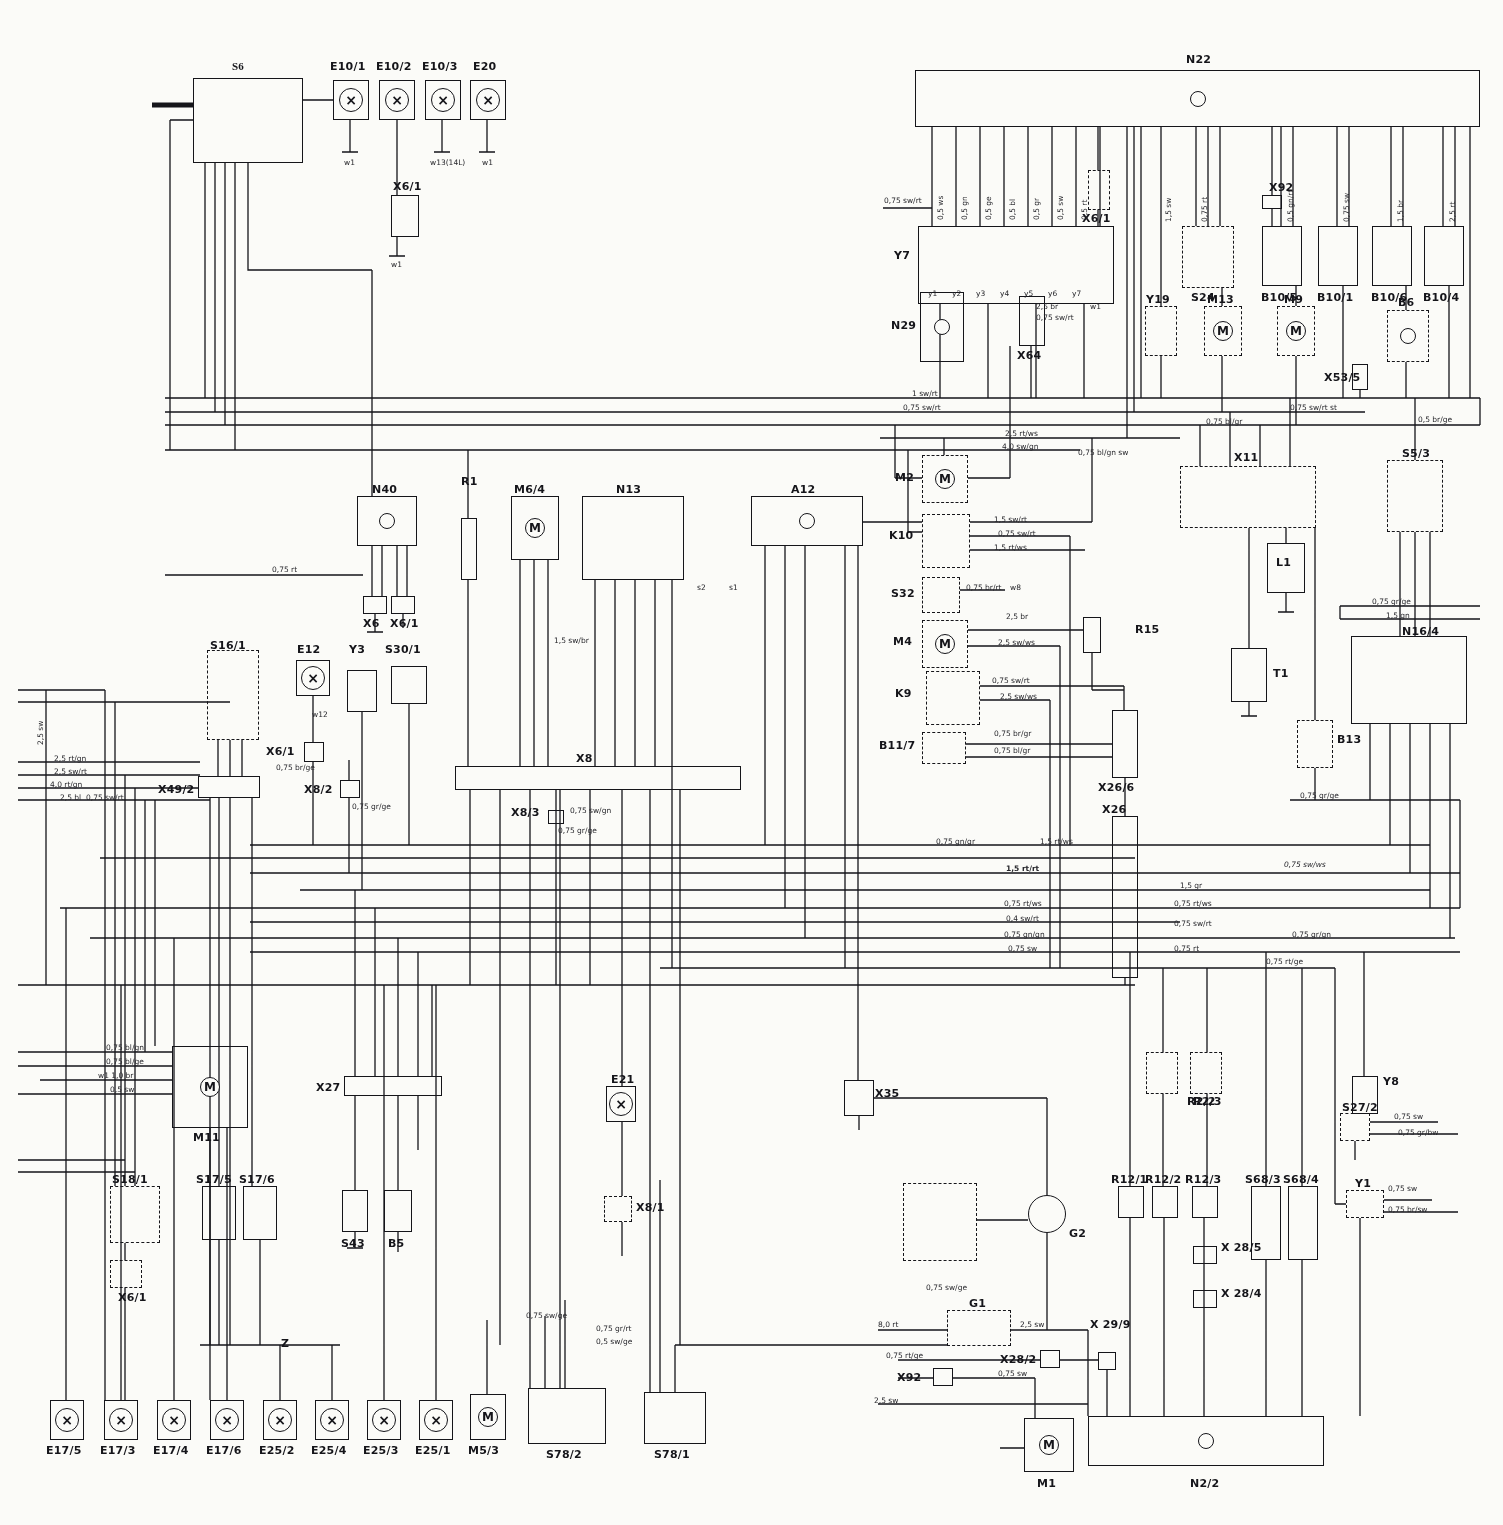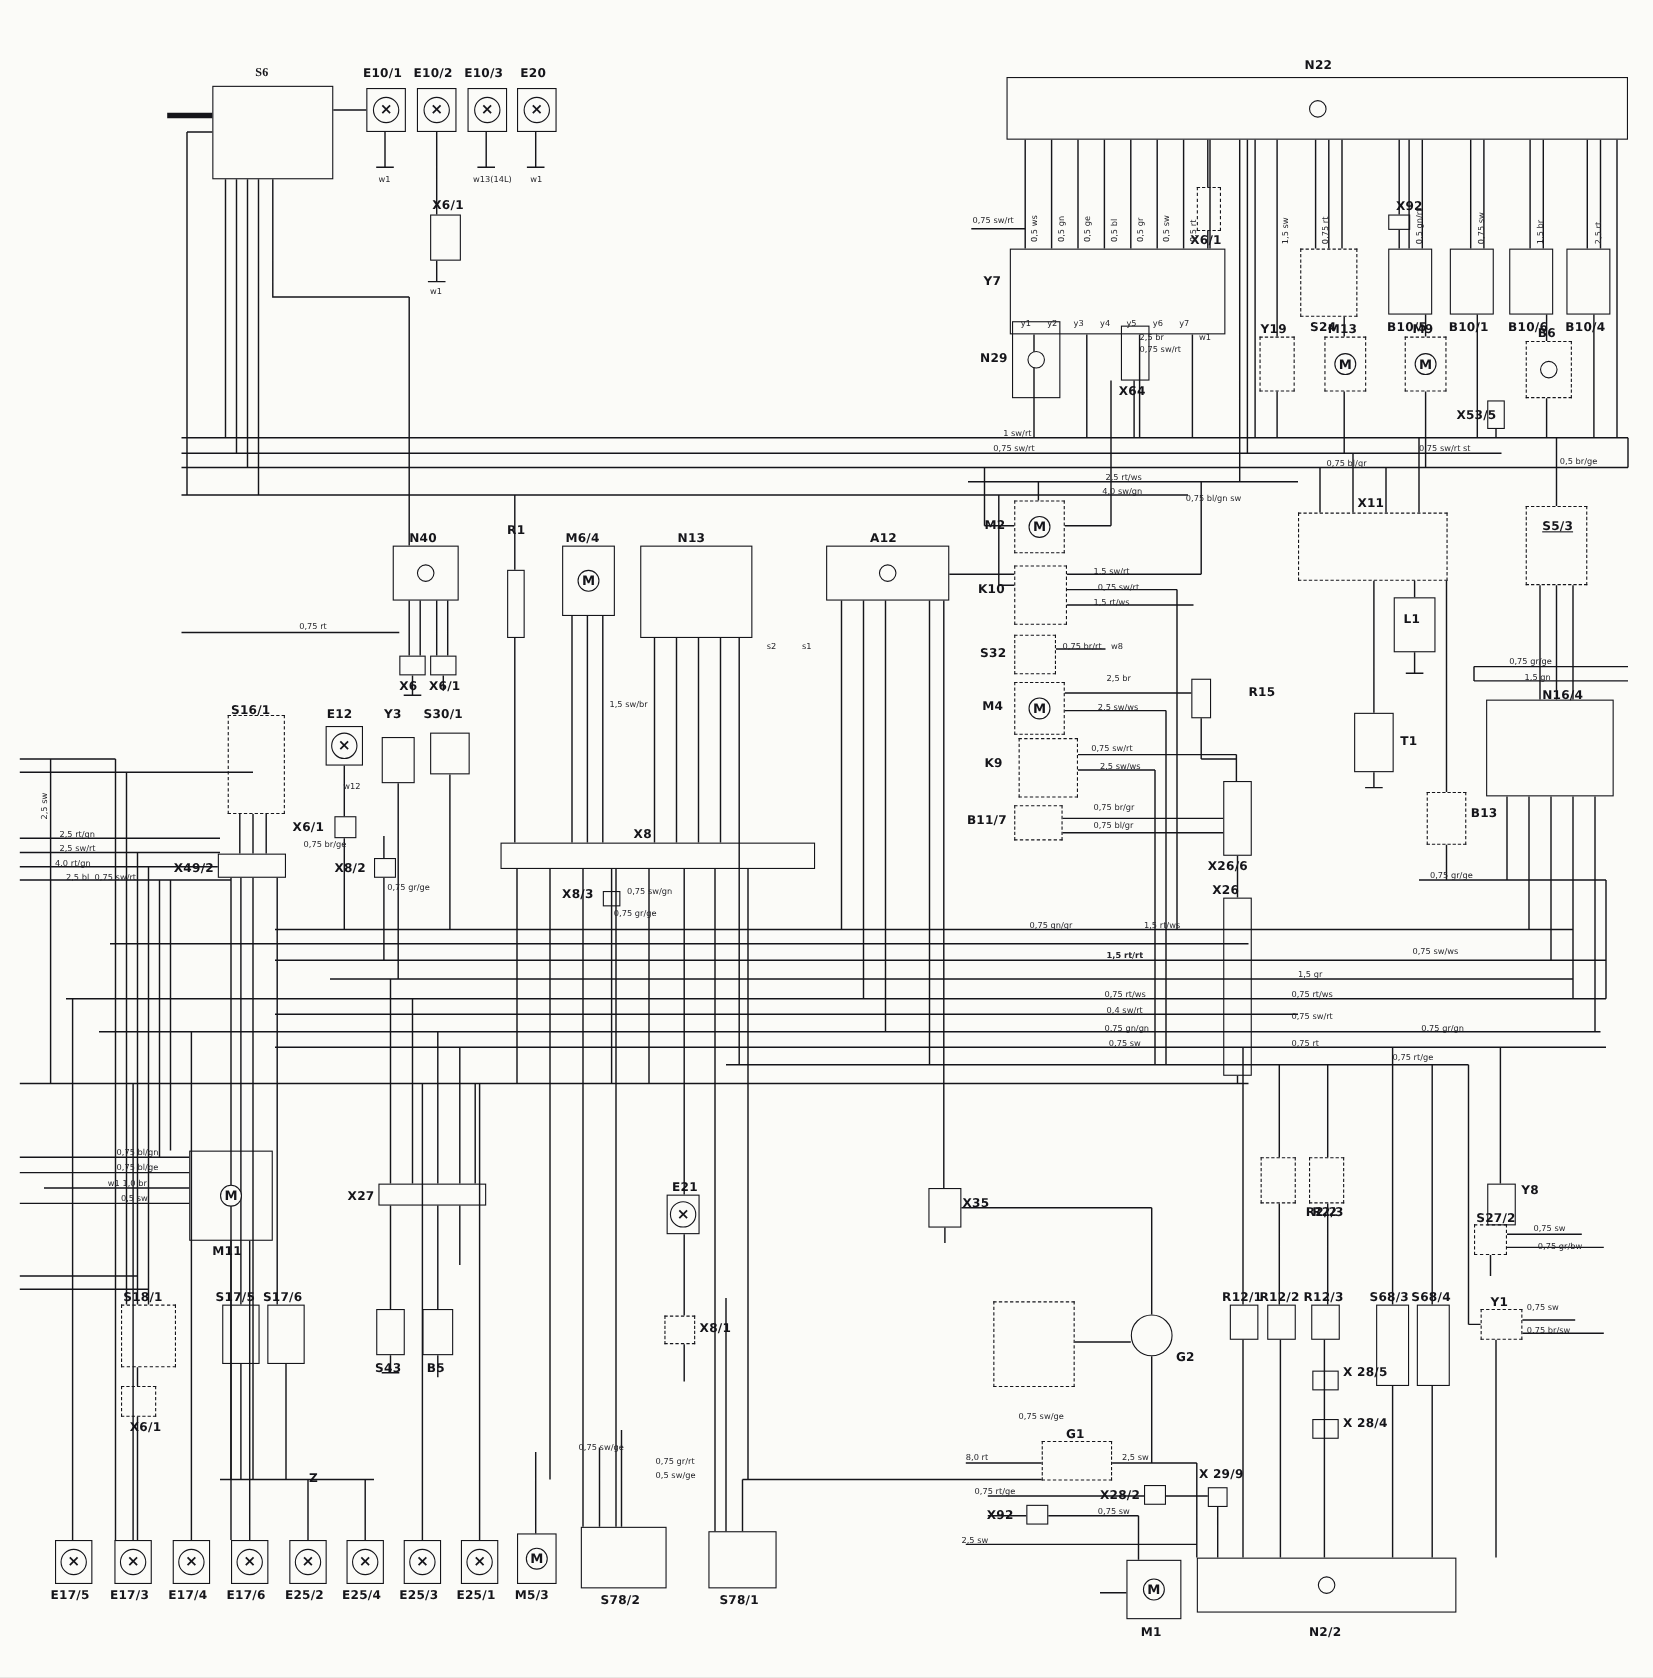--- a/index.html
+++ b/index.html
@@ -105,21 +105,21 @@
       <div class="clabel" style="left: 1135px; top: 623px;">R15</div>
       <div class="cbox d" style="left: 1180px; top: 466px; width: 136px; height: 62px;"></div>
       <div class="clabel" style="left: 1234px; top: 451px;">X11</div>
       <div class="cbox s" style="left: 1267px; top: 543px; width: 38px; height: 50px;"></div>
       <div class="clabel" style="left: 1276px; top: 556px;">L1</div>
       <div class="cbox s" style="left: 1231px; top: 648px; width: 36px; height: 54px;"></div>
       <div class="clabel" style="left: 1273px; top: 667px;">T1</div>
       <div class="cbox d" style="left: 1297px; top: 720px; width: 36px; height: 48px;"></div>
       <div class="clabel" style="left: 1337px; top: 733px;">B13</div>
       <div class="cbox d" style="left: 1387px; top: 460px; width: 56px; height: 72px;"></div>
-      <div class="clabel" style="left: 1402px; top: 472px; text-decoration: underline;">S5/3</div>
+      <div class="clabel" style="left: 1402px; top: 447px;">S5/3</div>
       <div class="cbox s" style="left: 1351px; top: 636px; width: 116px; height: 88px;"></div>
       <div class="clabel" style="left: 1402px; top: 625px;">N16/4</div>
       <div class="cbox s" style="left: 1112px; top: 710px; width: 26px; height: 68px;"></div>
       <div class="clabel" style="left: 1098px; top: 781px;">X26/6</div>
       <div class="cbox s" style="left: 1112px; top: 816px; width: 26px; height: 162px;"></div>
       <div class="clabel" style="left: 1102px; top: 803px;">X26</div>
       <div class="cbox s" style="left: 357px; top: 496px; width: 60px; height: 50px;"></div>
       <div class="csym" style="left: 379px; top: 513px; width: 16px; height: 16px; font-size: 10px;"></div>
       <div class="clabel" style="left: 372px; top: 483px;">N40</div>
       <div class="cbox s" style="left: 461px; top: 518px; width: 16px; height: 62px;"></div>
@@ -182,21 +182,21 @@
       <div class="cbox d" style="left: 903px; top: 1183px; width: 74px; height: 78px;"></div>
       <div class="csym" style="left: 1028px; top: 1195px; width: 38px; height: 38px; font-size: 23px;"></div>
       <div class="clabel" style="left: 1069px; top: 1227px;">G2</div>
       <div class="cbox d" style="left: 947px; top: 1310px; width: 64px; height: 36px;"></div>
       <div class="clabel" style="left: 969px; top: 1297px;">G1</div>
       <div class="cbox s" style="left: 1040px; top: 1350px; width: 20px; height: 18px;"></div>
       <div class="clabel" style="left: 1000px; top: 1353px;">X28/2</div>
       <div class="cbox s" style="left: 933px; top: 1368px; width: 20px; height: 18px;"></div>
       <div class="clabel" style="left: 897px; top: 1371px;">X92</div>
       <div class="cbox s" style="left: 1098px; top: 1352px; width: 18px; height: 18px;"></div>
-      <div class="clabel" style="left: 1090px; top: 1318px; margin-top: 16px;">X 29/9</div>
+      <div class="clabel" style="left: 1090px; top: 1318px;">X 29/9</div>
       <div class="cbox s" style="left: 1118px; top: 1186px; width: 26px; height: 32px;"></div>
       <div class="clabel" style="left: 1111px; top: 1173px;">R12/1</div>
       <div class="cbox s" style="left: 1152px; top: 1186px; width: 26px; height: 32px;"></div>
       <div class="clabel" style="left: 1145px; top: 1173px;">R12/2</div>
       <div class="cbox s" style="left: 1192px; top: 1186px; width: 26px; height: 32px;"></div>
       <div class="clabel" style="left: 1185px; top: 1173px;">R12/3</div>
       <div class="cbox s" style="left: 1193px; top: 1246px; width: 24px; height: 18px;"></div>
       <div class="clabel" style="left: 1221px; top: 1241px;">X 28/5</div>
       <div class="cbox s" style="left: 1193px; top: 1290px; width: 24px; height: 18px;"></div>
       <div class="clabel" style="left: 1221px; top: 1287px;">X 28/4</div>
@@ -283,21 +283,21 @@
       <div class="wlabel" style="left: 992px; top: 676px;">0,75 sw/rt</div>
       <div class="wlabel" style="left: 1000px; top: 692px;">2,5 sw/ws</div>
       <div class="wlabel" style="left: 994px; top: 729px;">0,75 br/gr</div>
       <div class="wlabel" style="left: 994px; top: 746px;">0,75 bl/gr</div>
       <div class="wlabel" style="left: 1372px; top: 597px;">0,75 gr/ge</div>
       <div class="wlabel" style="left: 1386px; top: 611px;">1,5 gn</div>
       <div class="wlabel" style="left: 936px; top: 837px;">0,75 gn/gr</div>
       <div class="wlabel" style="left: 1040px; top: 837px;">1,5 rt/ws</div>
       <div class="wlabel" style="left: 1006px; top: 864px; font-weight: bold;">1,5 rt/rt</div>
       <div class="wlabel" style="left: 1180px; top: 881px;">1,5 gr</div>
-      <div class="wlabel" style="left: 1284px; top: 860px;">0,75 sw/ws</div>
+      <div class="wlabel" style="left: 1284px; top: 860px; font-style: italic;">0,75 sw/ws</div>
       <div class="wlabel" style="left: 1004px; top: 899px;">0,75 rt/ws</div>
       <div class="wlabel" style="left: 1174px; top: 899px;">0,75 rt/ws</div>
       <div class="wlabel" style="left: 1006px; top: 914px;">0,4 sw/rt</div>
       <div class="wlabel" style="left: 1174px; top: 919px;">0,75 sw/rt</div>
       <div class="wlabel" style="left: 1004px; top: 930px;">0,75 gn/gn</div>
       <div class="wlabel" style="left: 1292px; top: 930px;">0,75 gr/gn</div>
       <div class="wlabel" style="left: 1008px; top: 944px;">0,75 sw</div>
       <div class="wlabel" style="left: 1174px; top: 944px;">0,75 rt</div>
       <div class="wlabel" style="left: 1266px; top: 957px;">0,75 rt/ge</div>
       <div class="wlabel" style="left: 1300px; top: 791px;">0,75 gr/ge</div>

